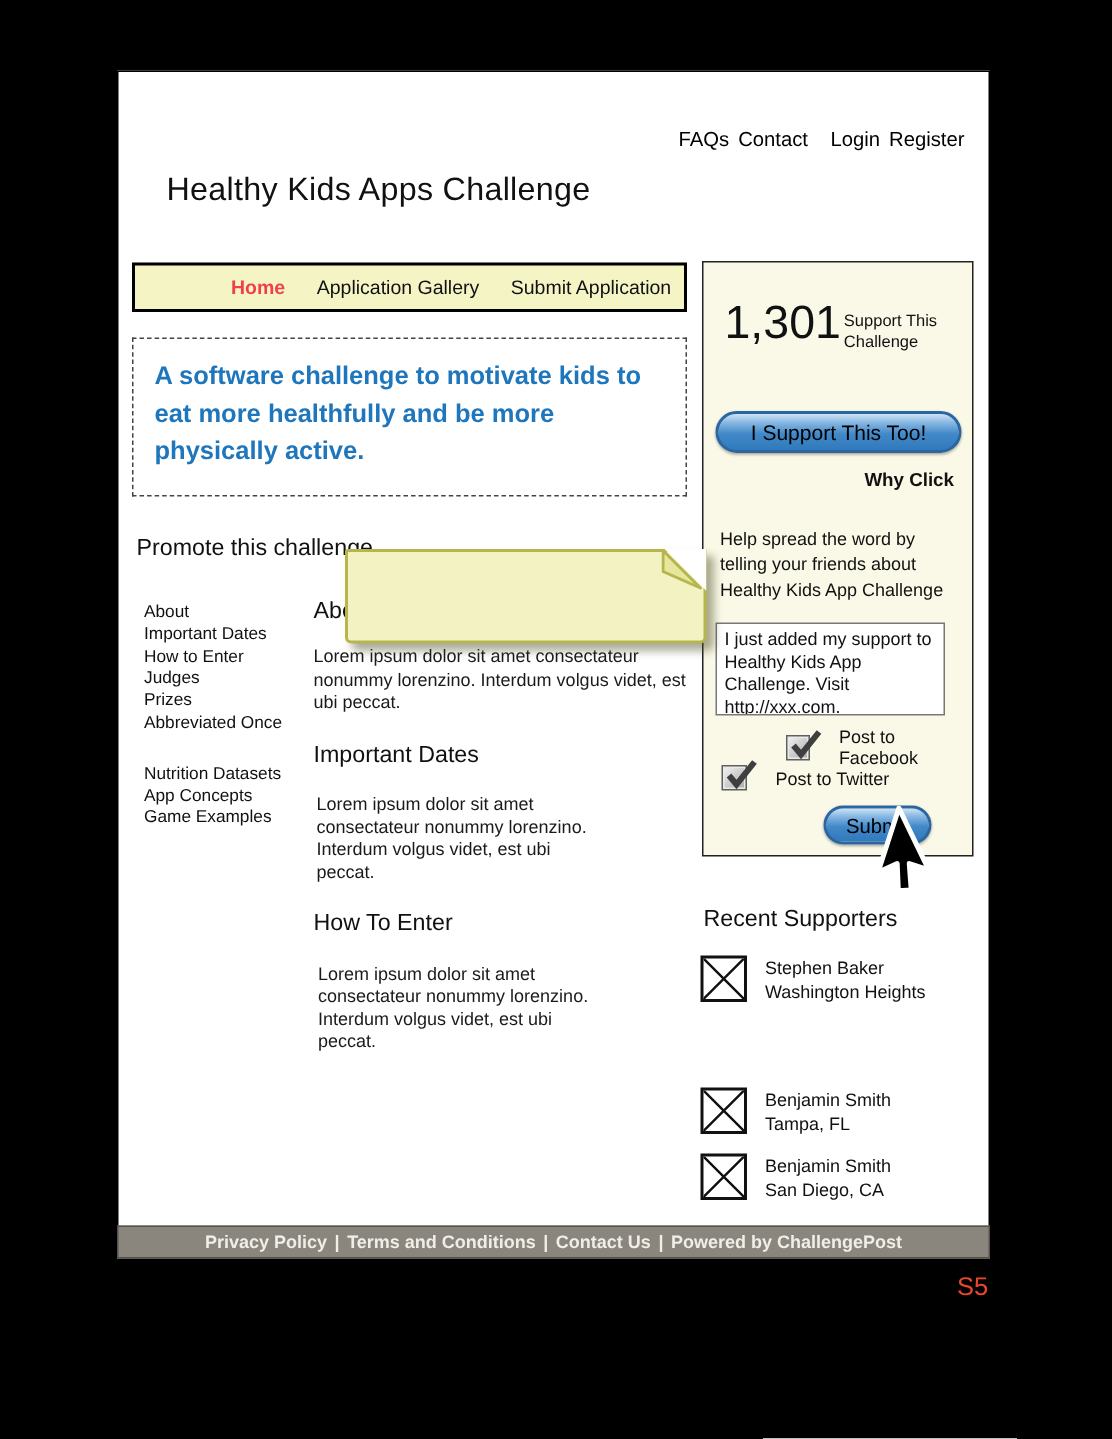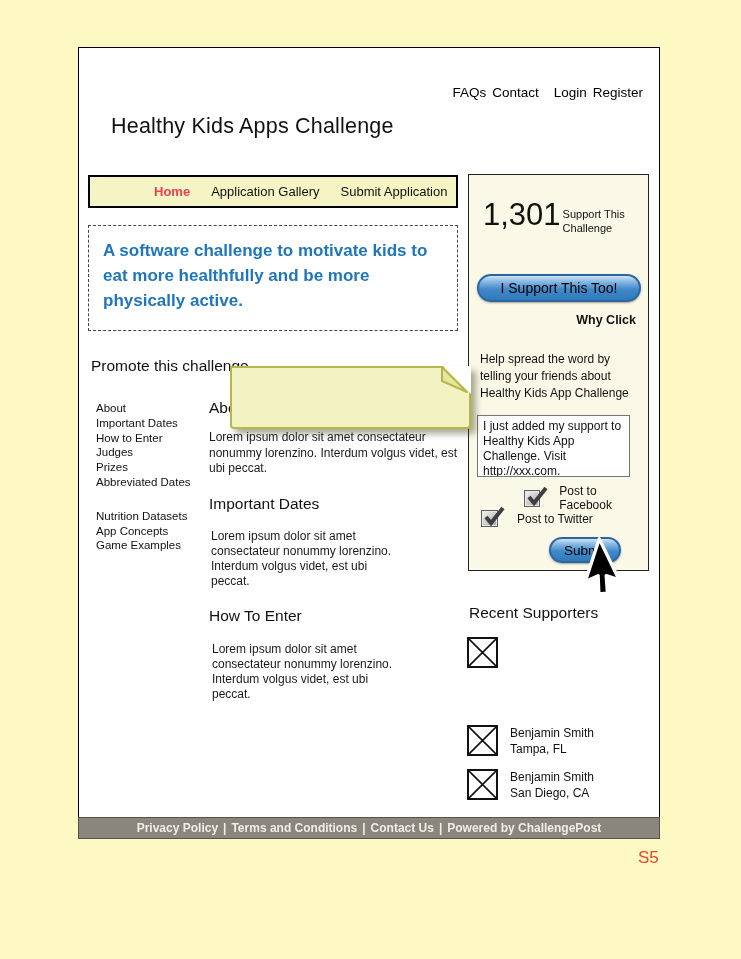--- a/index.html
+++ b/index.html
@@ -1,18 +1,18 @@
 <!DOCTYPE html>
 <html><head>
 <meta charset="utf-8">
 <style>
   * { margin:0; padding:0; box-sizing:border-box; }
   html,body { background:#fff; }
   .canvas {
-    position:relative; width:741px; height:959px; background:#fef9c3;
+    position:relative; width:741px; height:959px; background:#000000;
     font-family:"Liberation Sans", sans-serif; color:#111; overflow:hidden;
   }
   .frame {
     position:absolute; left:78px; top:47px; width:582px; height:792px;
     border:1px solid #000; background:#fff;
   }
   
   .header-links {
     position:absolute; top:37px; right:16px; font-size:13.5px; color:#000;
   }
@@ -141,21 +141,21 @@
     </div>
 
     <div class="promote-heading">Promote this challenge</div>
 
     <div class="side-links">
       <div>About</div>
       <div>Important Dates</div>
       <div>How to Enter</div>
       <div>Judges</div>
       <div>Prizes</div>
-      <div>Abbreviated Dates</div>
+      <div>Abbreviated Once</div>
       <div class="side-group2">Nutrition Datasets</div>
       <div>App Concepts</div>
       <div>Game Examples</div>
     </div>
 
     <div class="sec-h h1a">About</div>
     <div class="sec-b b1a">Lorem ipsum dolor sit amet consectateur nonummy lorenzino. Interdum volgus videt, est ubi peccat.</div>
     <div class="sec-h h2a">Important Dates</div>
     <div class="sec-b b2a">Lorem ipsum dolor sit amet consectateur nonummy lorenzino. Interdum volgus videt, est ubi peccat.</div>
     <div class="sec-h h3a">How To Enter</div>
@@ -202,20 +202,24 @@
       <path d="M3 1 L3 28 L9.2 22.3 L13 32.5 L17.8 30.6 L13.8 20.8 L22 20.8 Z" fill="#000" stroke="#fff" stroke-width="2" stroke-linejoin="round"></path>
     </svg>
 
     <div class="sup-heading">Recent Supporters</div>
 
     <div class="sup-row r1">
       <div class="avatar">
         <svg width="27" height="27" viewBox="0 0 27 27">
             <path d="M0 0 L27 27 M27 0 L0 27" stroke="#111" stroke-width="1.6"></path>
           </svg>
+      </div>
+      <div class="sup-text">
+        <div>Stephen Baker</div>
+        <div>Washington Heights</div>
       </div>
     </div>
     <div class="sup-row r3">
       <div class="avatar">
         <svg width="27" height="27" viewBox="0 0 27 27">
             <path d="M0 0 L27 27 M27 0 L0 27" stroke="#111" stroke-width="1.6"></path>
           </svg>
       </div>
       <div class="sup-text">
         <div>Benjamin Smith</div>

